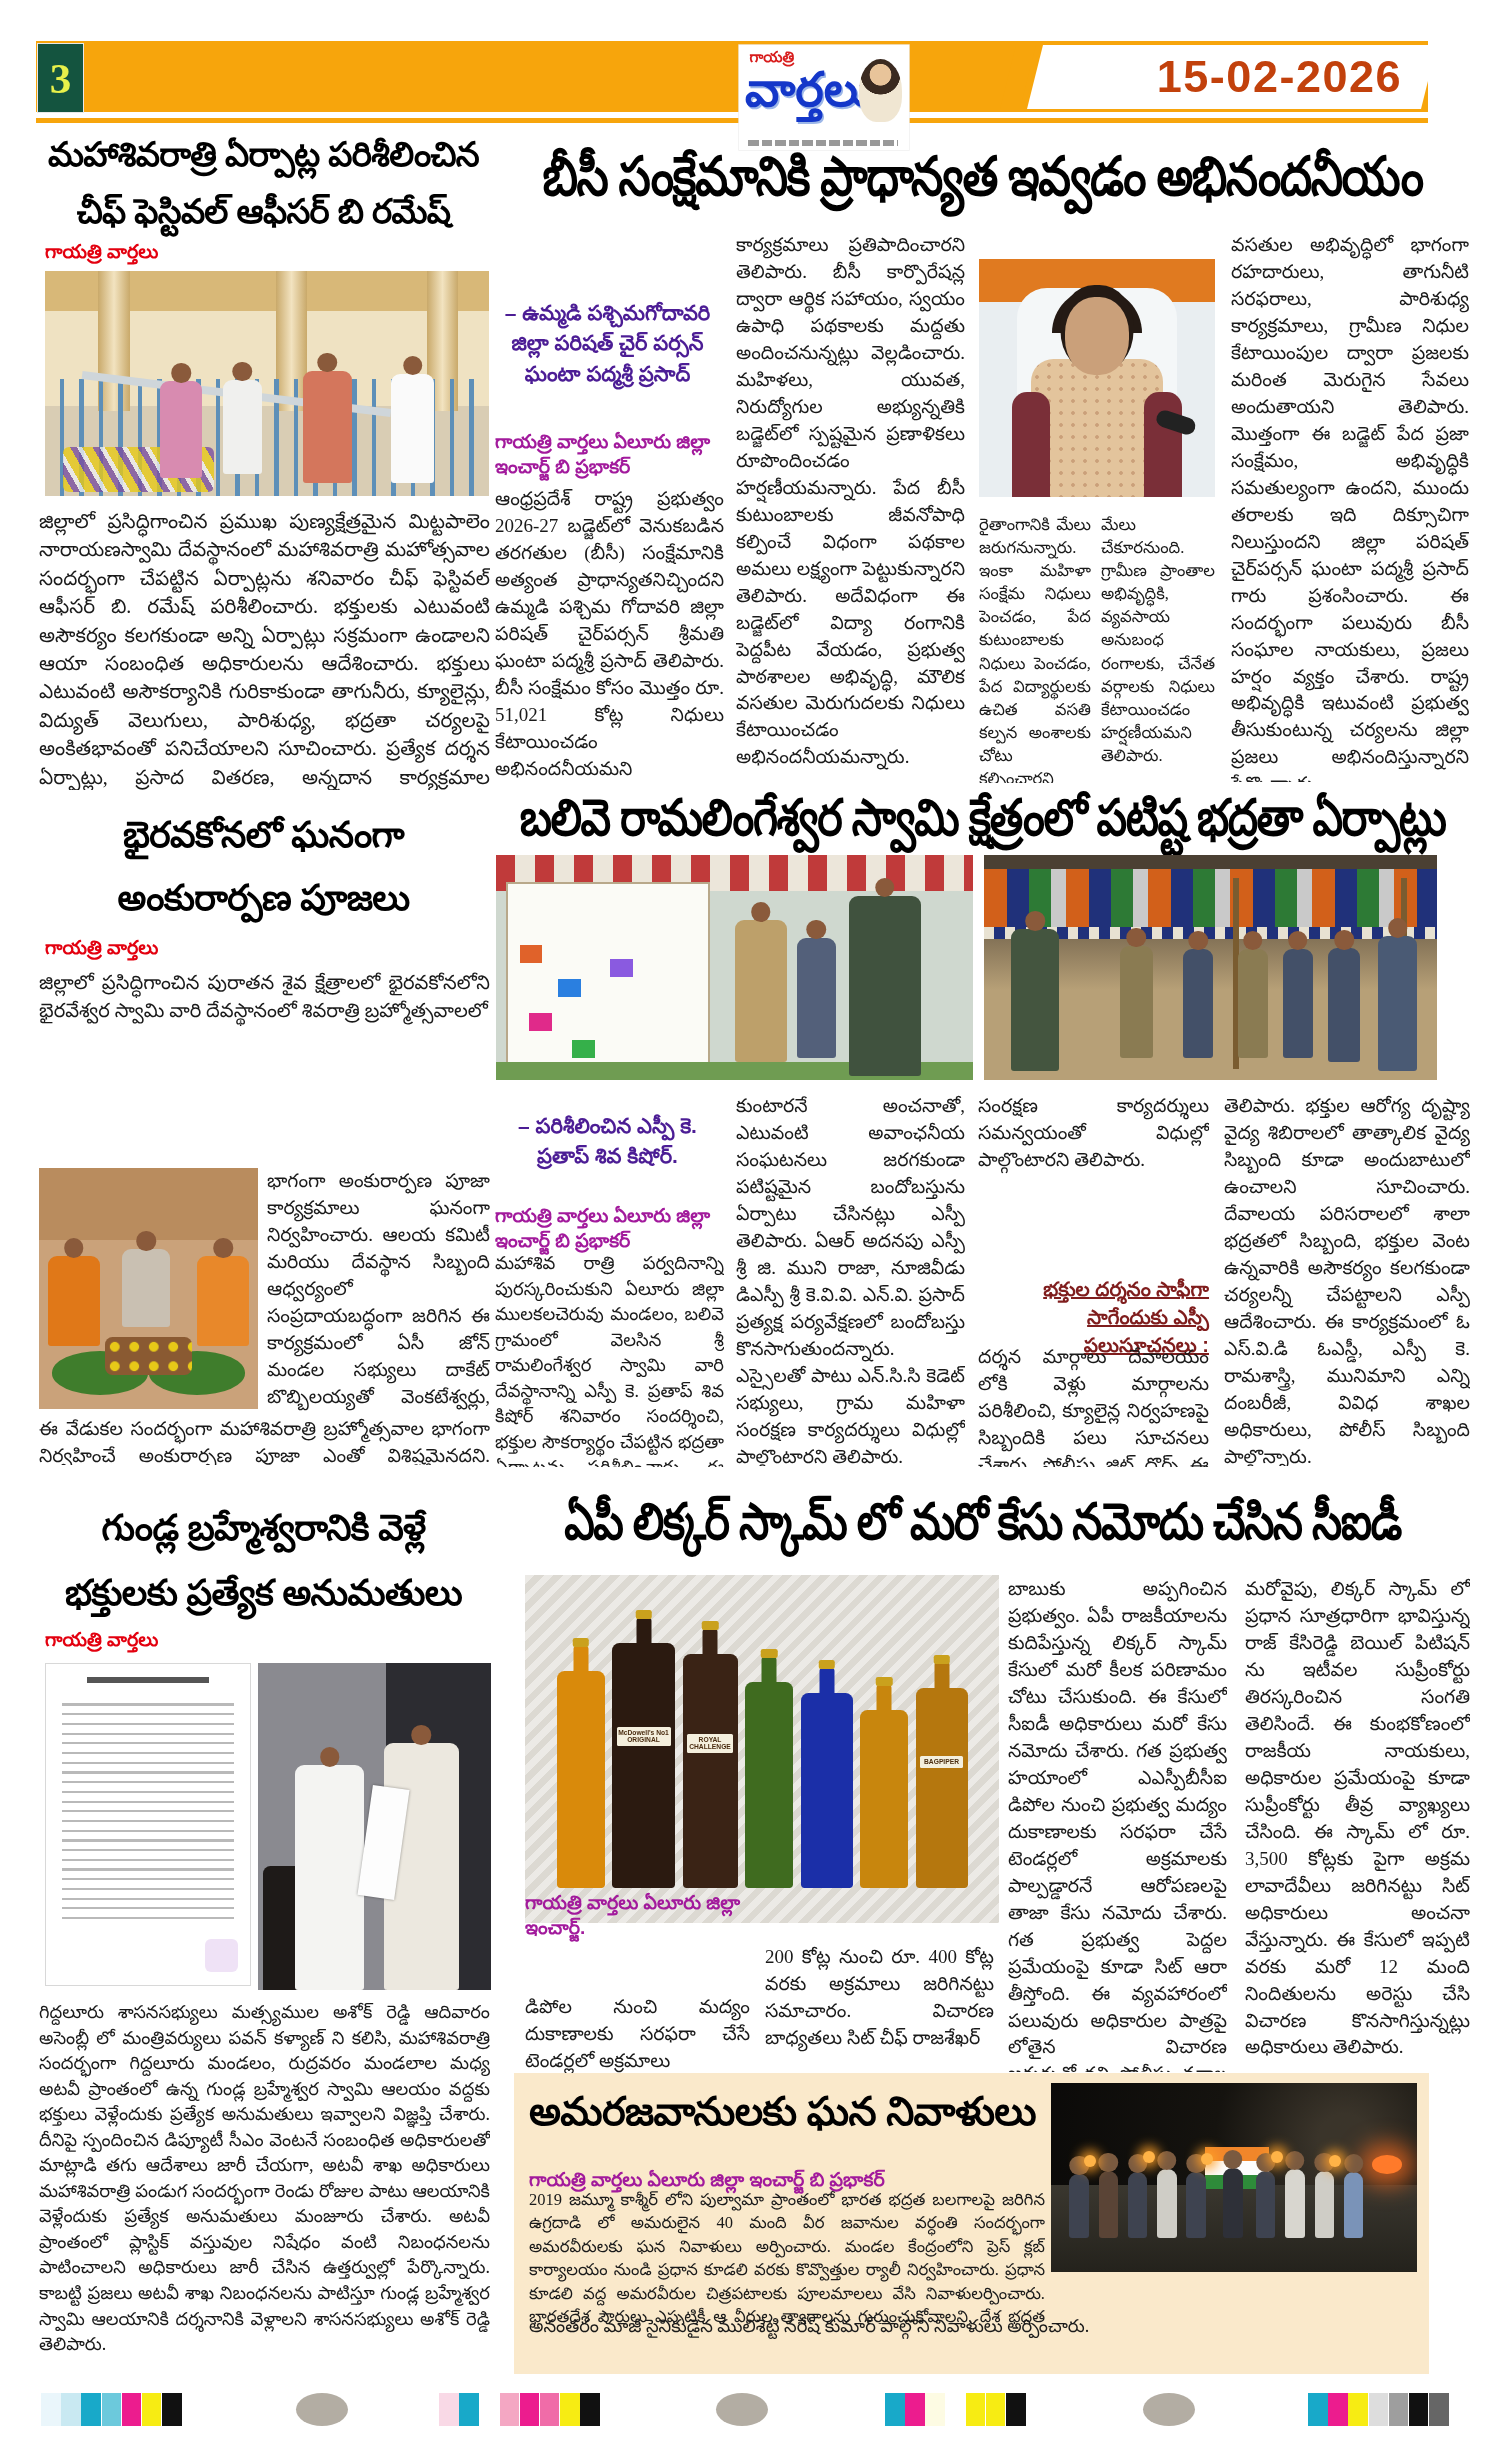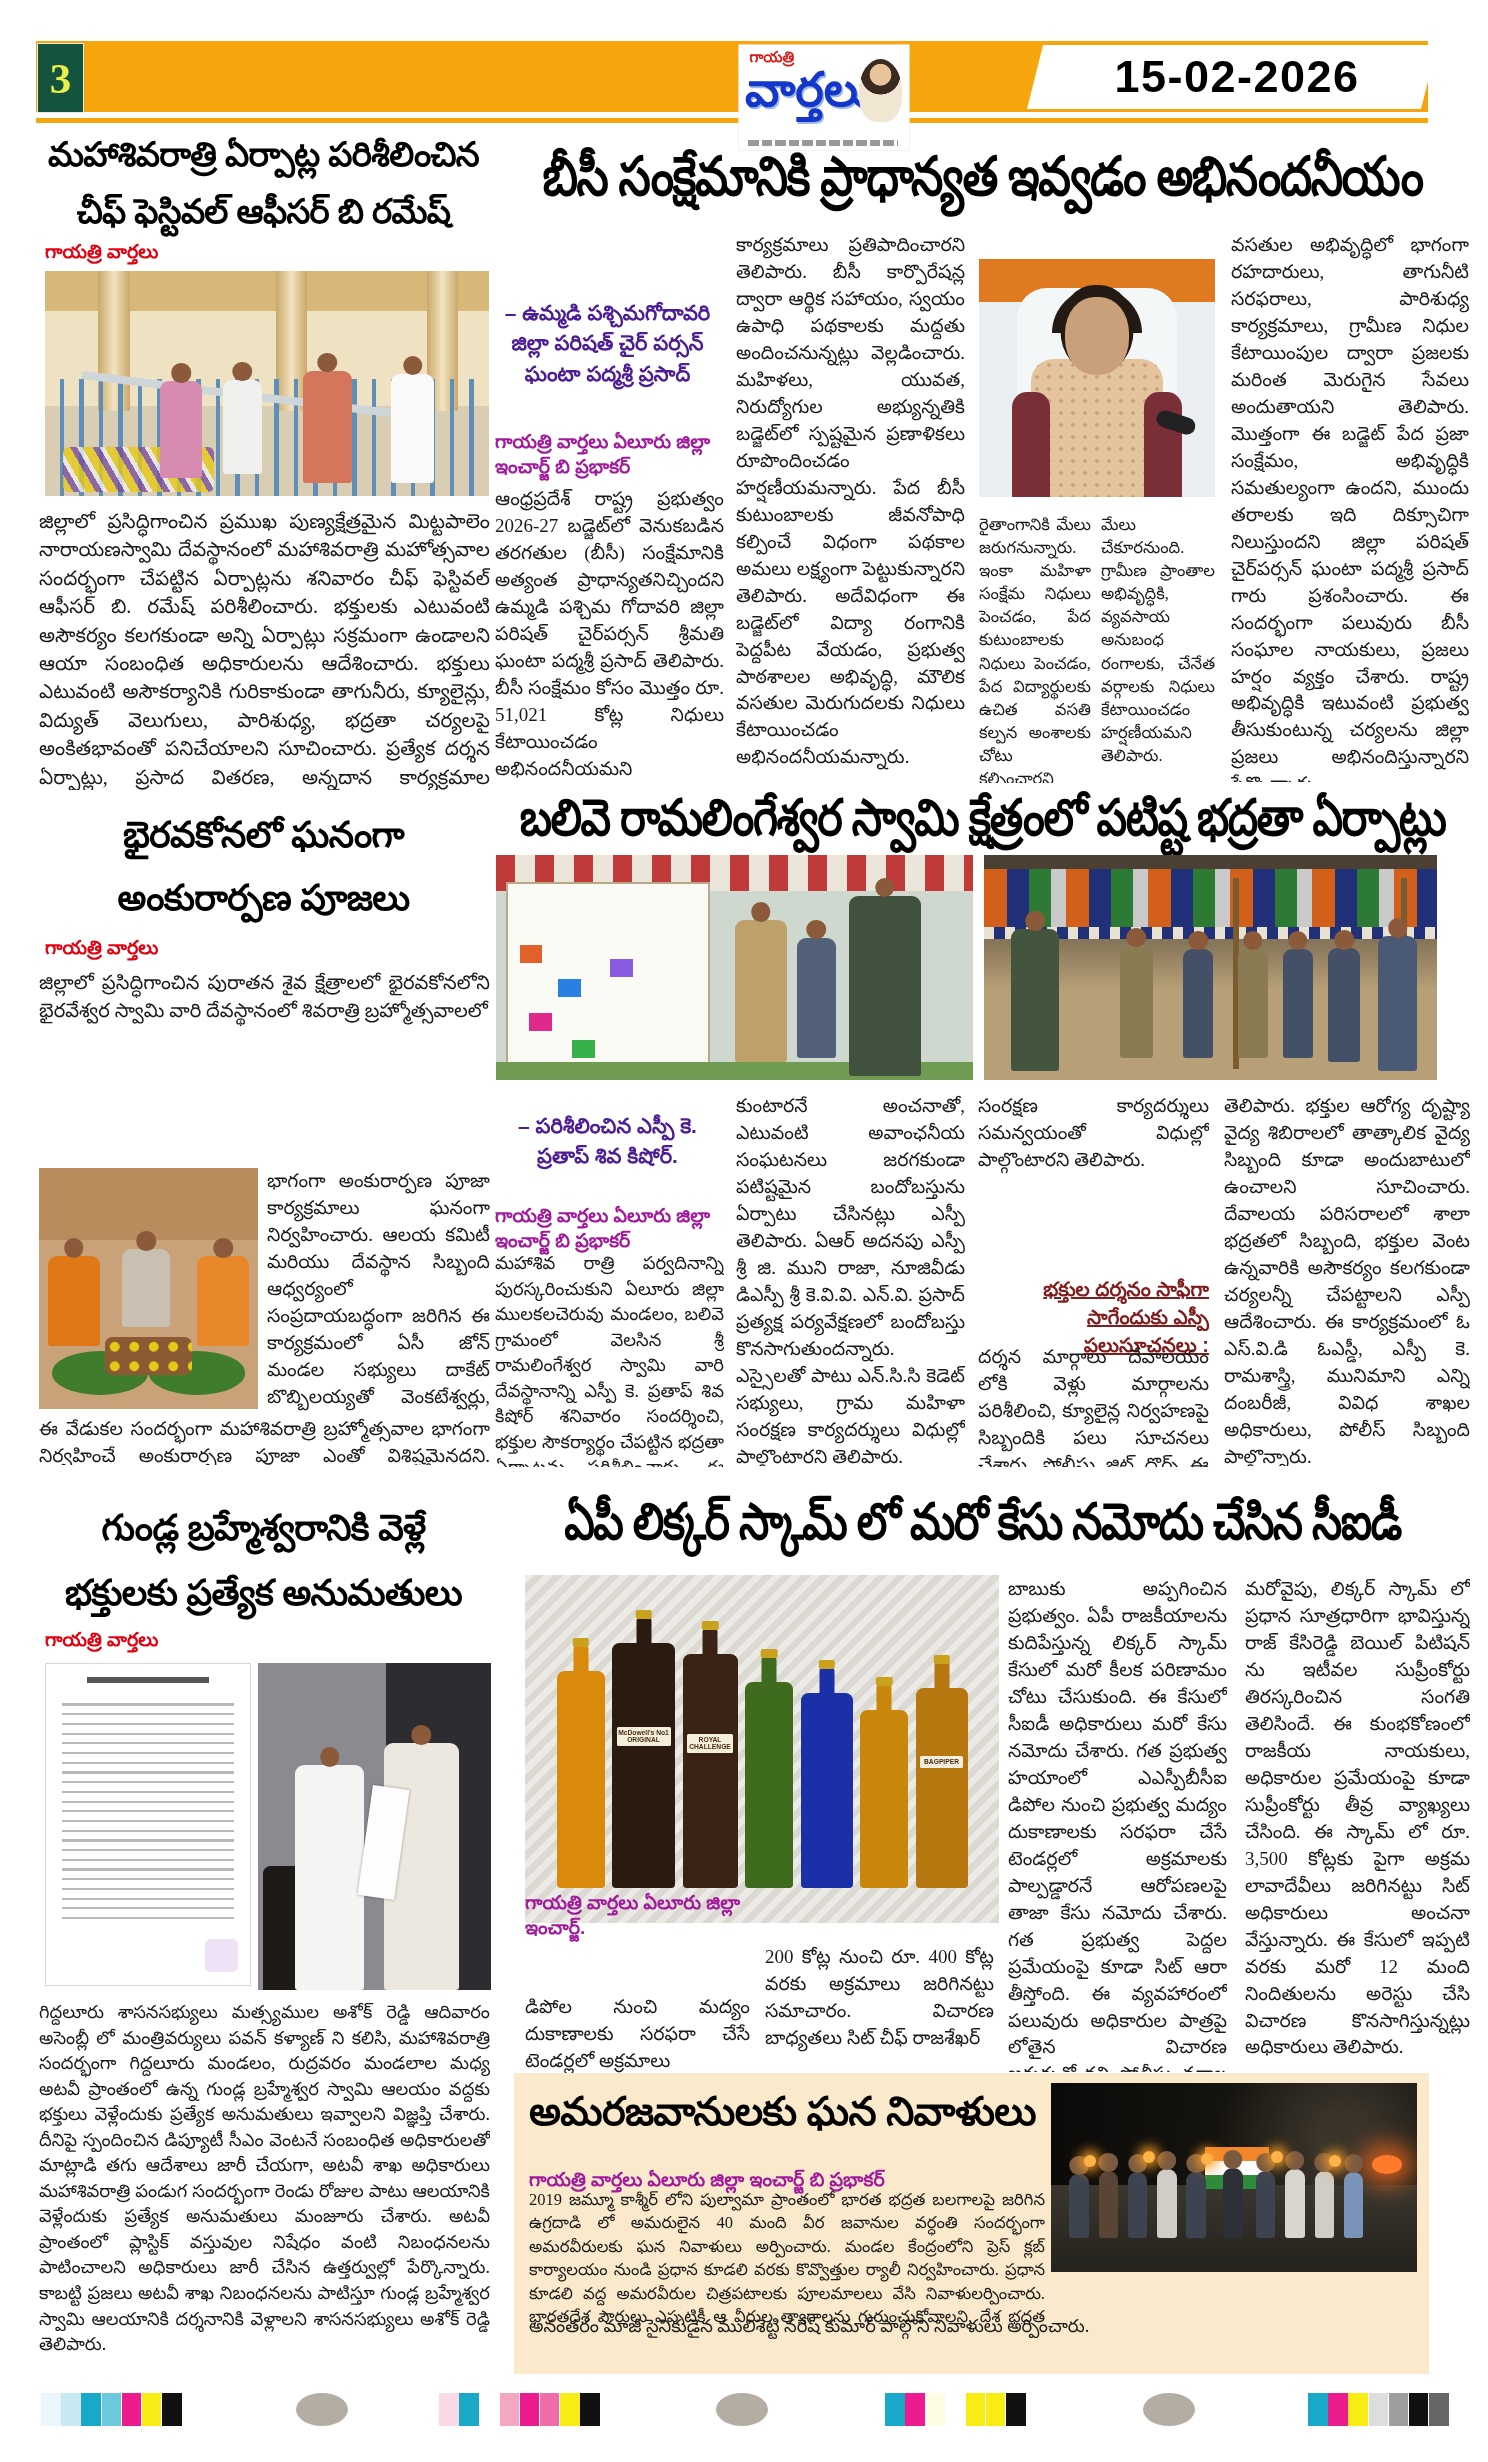--- a/index.html
+++ b/index.html
@@ -17,22 +17,22 @@
             box-shadow:0 0 0 0.7px #eee;}
   .masthead-top{position:absolute;left:10.5px;top:3px;color:#d81d1d;font:bold 15px "Liberation Sans",sans-serif;}
   .masthead-main{position:absolute;left:6px;top:16.5px;color:#1437c9;font:bold 48px "Liberation Serif",serif;
                  text-shadow:1.5px 1.5px 0 #9db7e8;}
   .goddess{position:absolute;right:7.5px;top:13.5px;width:43px;height:63px;border-radius:50% 50% 40% 40%;
            background:radial-gradient(circle at 50% 25%,#e8c49a 0 10.5px,#3a2a20 11.2px 19.5px,#f0e6d2 20px 100%);}
   .masthead-tag{position:absolute;left:9px;bottom:4.5px;width:150px;height:6px;
                 background:repeating-linear-gradient(90deg,#999 0 10.5px,#fff 10.5px 13.5px);}
   .date-box{left:1035px;top:45px;width:394px;height:64px;background:#ffffff;transform:skewX(-14deg);z-index:2;}
   .date-sliver{left:1008px;top:45px;width:19.5px;height:64px;background:#F7A50C;transform:skewX(-14deg);z-index:3;}
-  .date-text{left:1072px;top:51px;width:330px;text-align:center;z-index:4;
-             font:bold 45px "Liberation Sans",sans-serif;letter-spacing:1.5px;color:#000000;}
+  .date-text{left:1072px;top:51px;width:330px;text-align:right;z-index:4;
+             font:bold 45px "Liberation Sans",sans-serif;letter-spacing:1.5px;color:#c2410c;}
 
   
   .head-sm{font:800 34px/1.5 "Liberation Sans",sans-serif;color:#000;text-align:center;letter-spacing:-0.7px;}
   .head-lg{font:900 46px/1.1 "Liberation Sans",sans-serif;color:#000;text-align:center;letter-spacing:-1.5px;
            transform:scaleY(1.18);transform-origin:top center;}
   .credit-red{font:bold 19px "Liberation Sans",sans-serif;color:#E3000F;}
   .credit-purple{font:bold 19px/1.3 "Liberation Sans",sans-serif;color:#A21A9C;margin-top:10px;}
   .byline-navy{font:bold 21px/1.45 "Liberation Sans",sans-serif;color:#4c1d95;text-align:center;}
   .subhead-orange{font:bold 20px/1.4 "Liberation Sans",sans-serif;color:#7f1d1d;text-align:right;text-decoration:underline;}
   .body-txt{font:19.5px/1.42 "Liberation Serif",serif;color:#1a1a1a;text-align:justify;overflow:hidden;}

